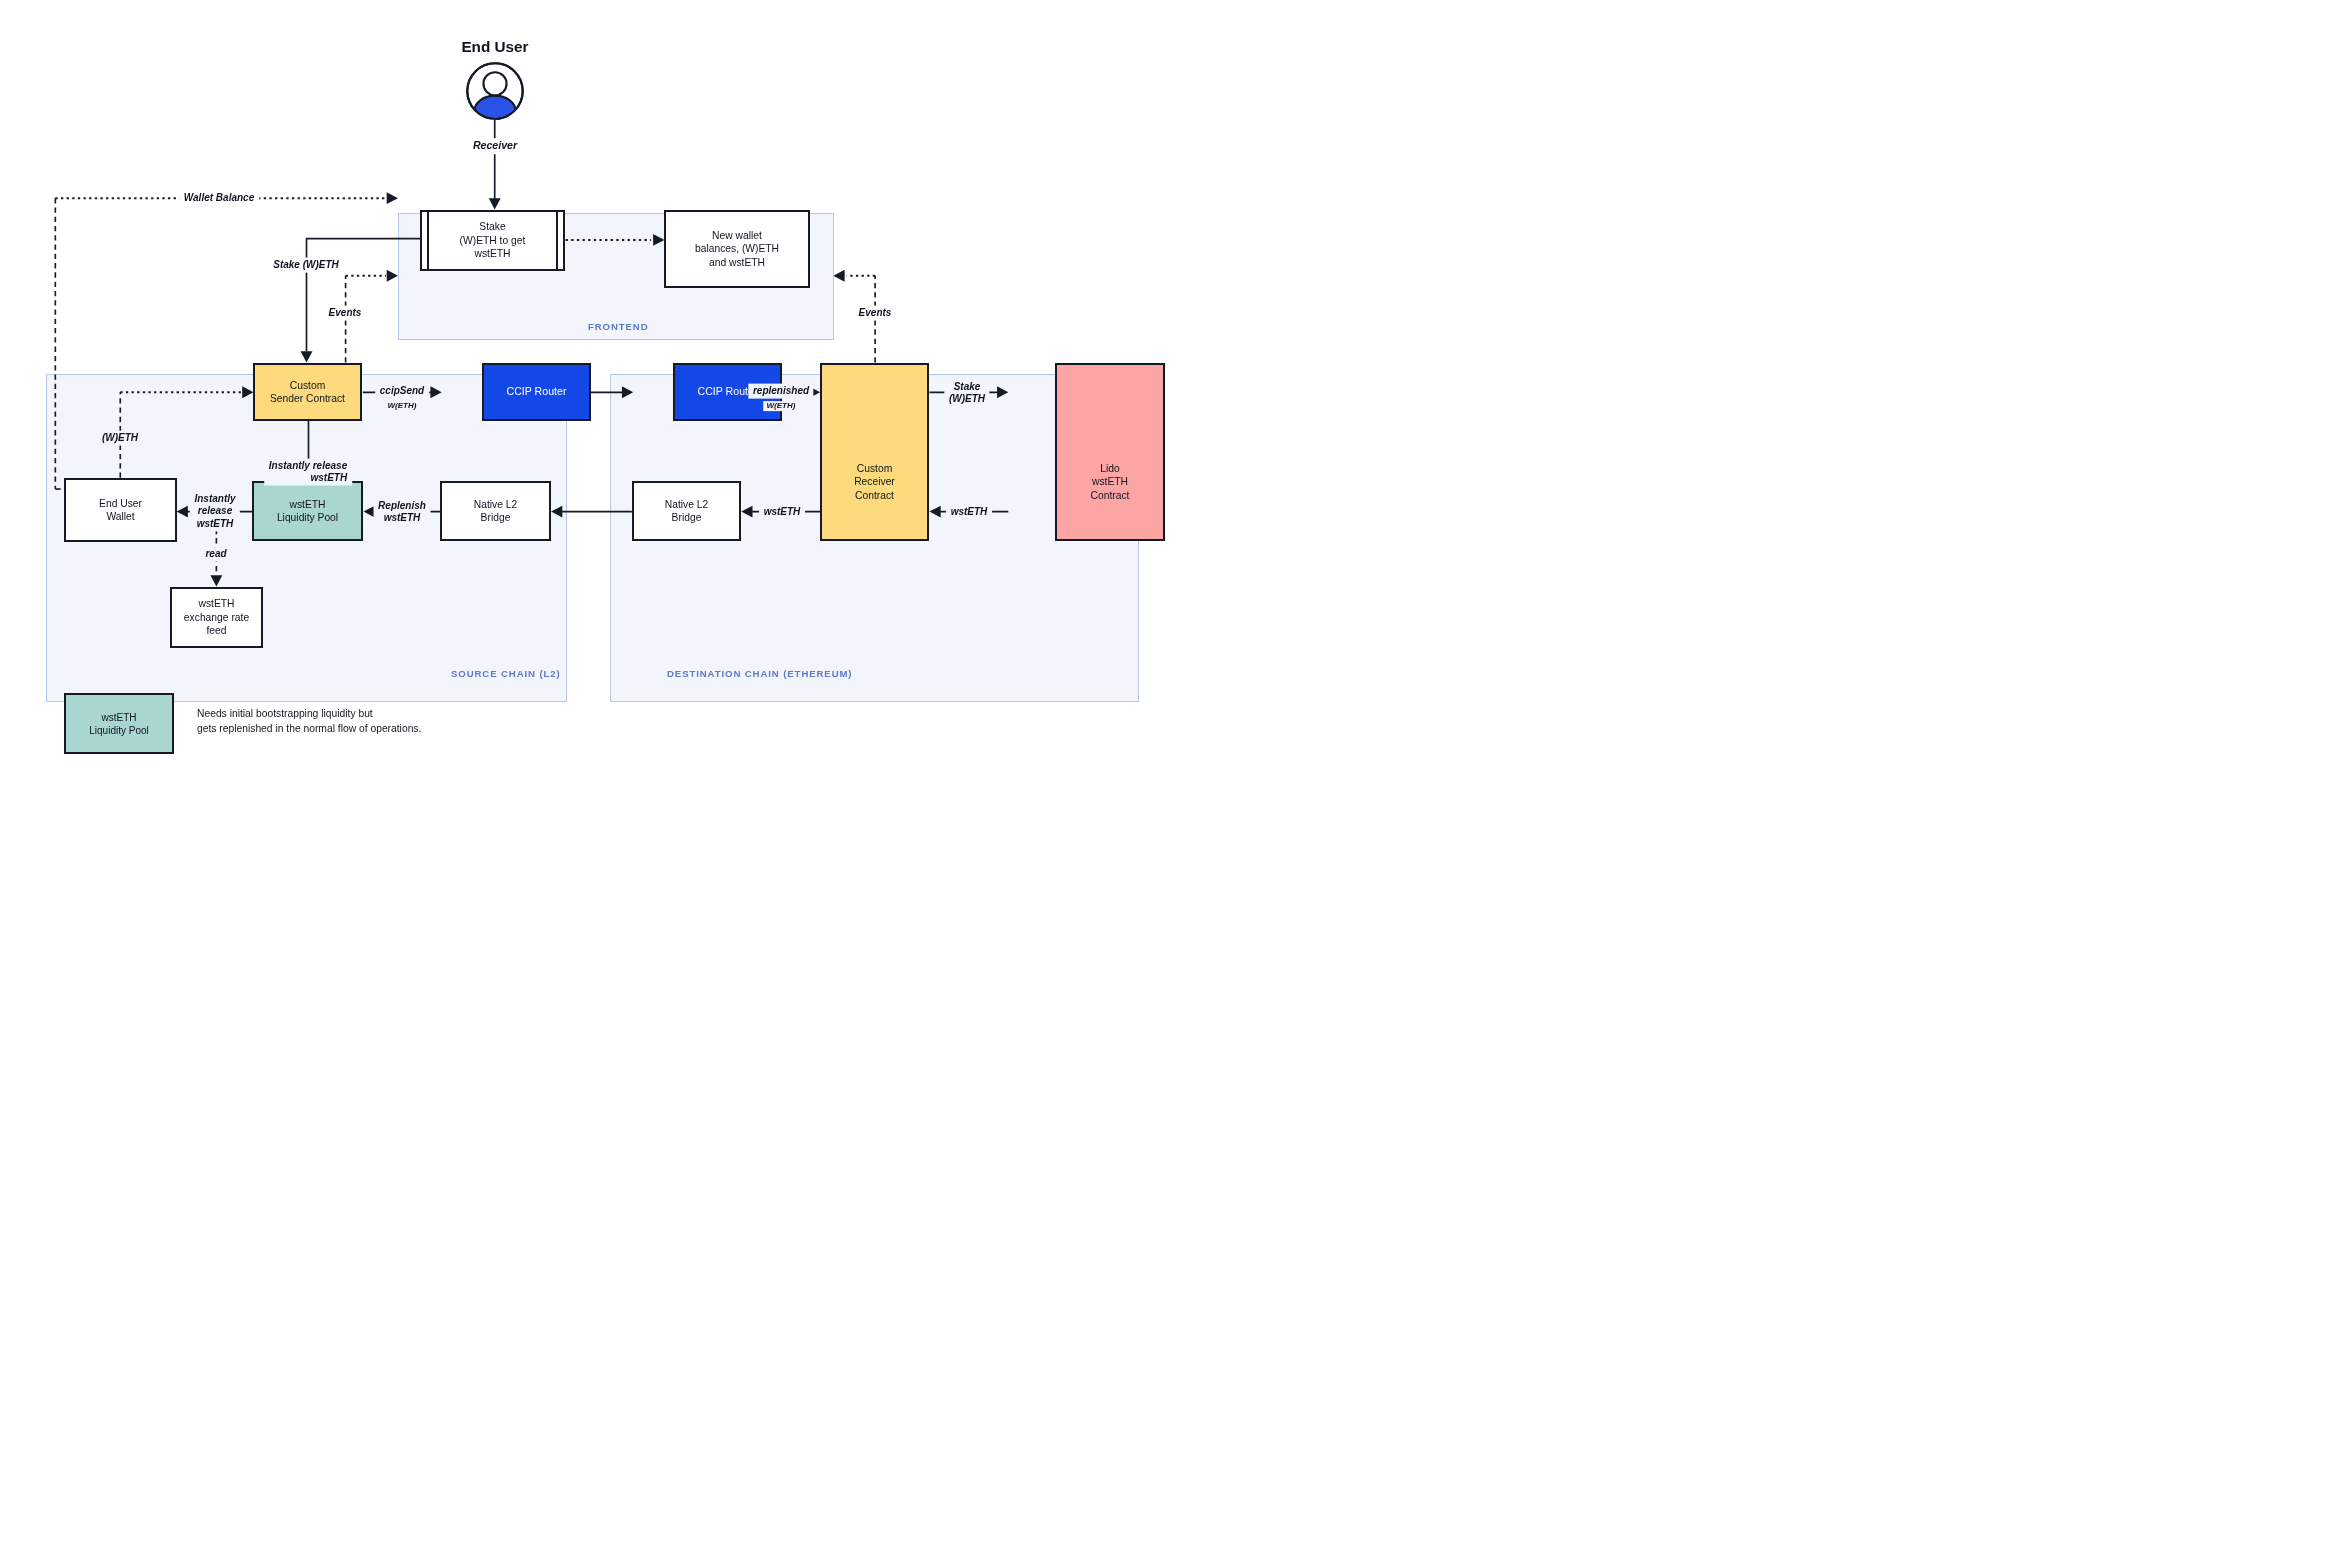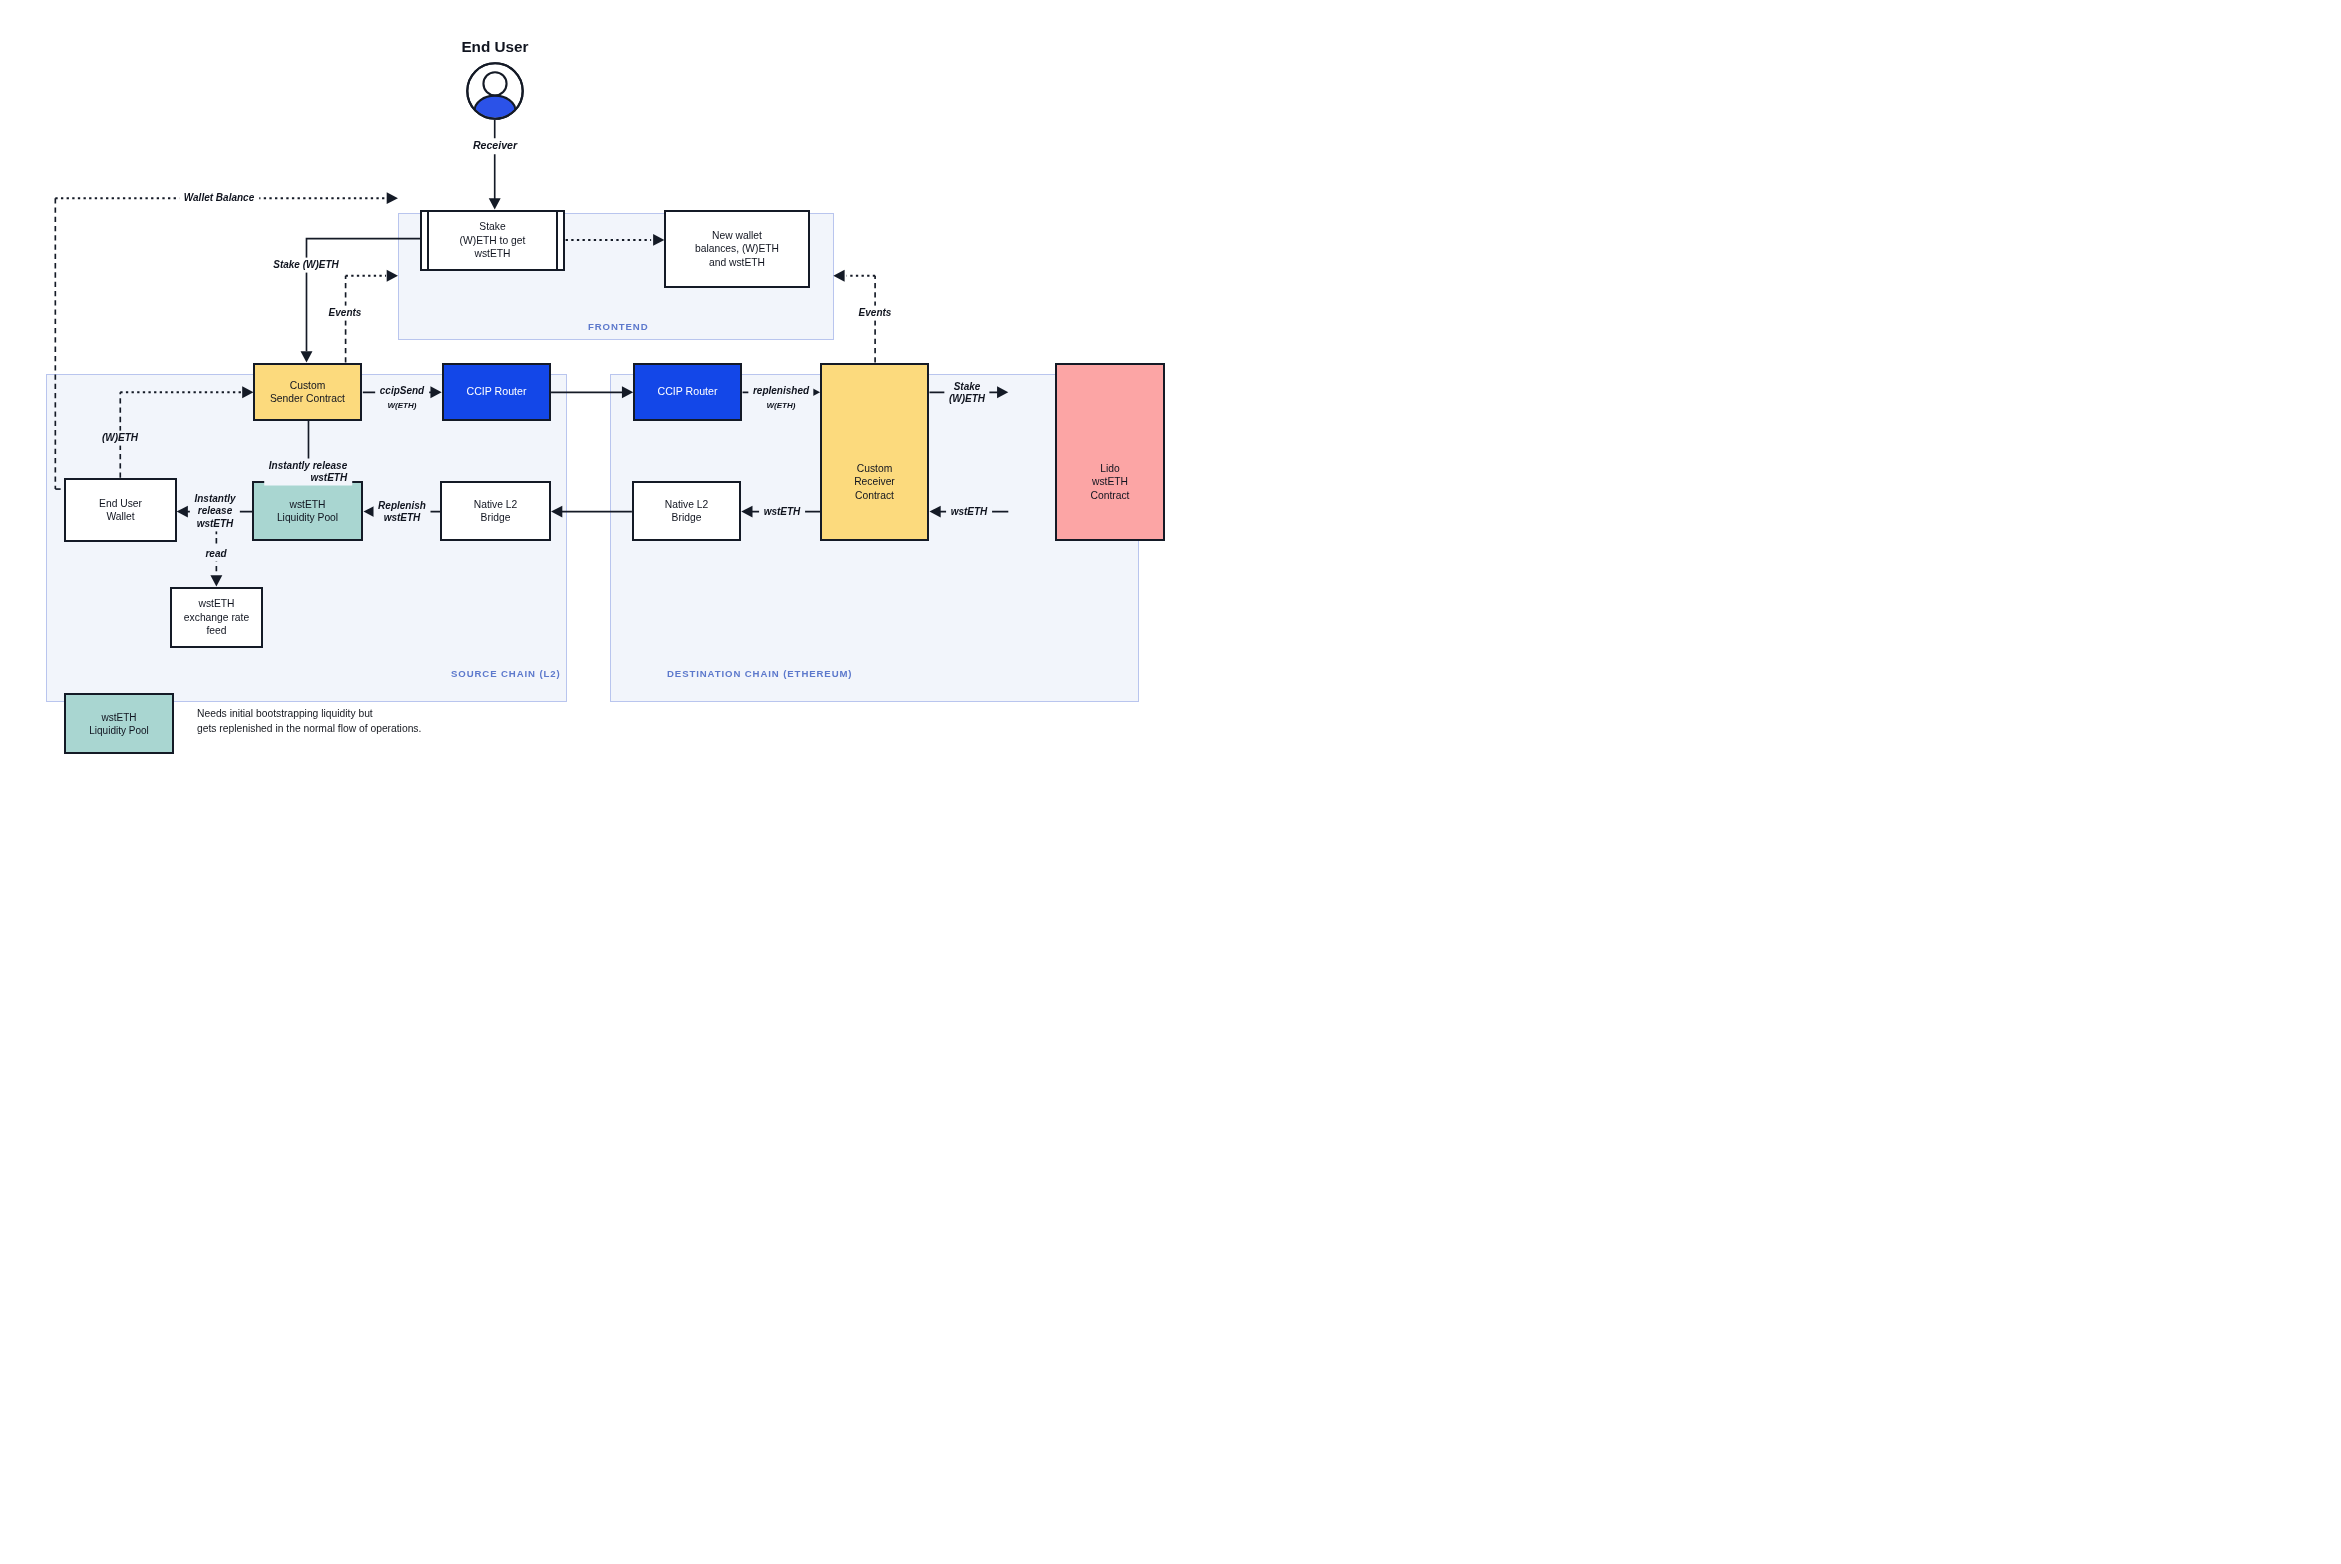--- a/index.html
+++ b/index.html
@@ -10,21 +10,21 @@
   .chain-label{position:absolute;font-size:9.6px;font-weight:bold;letter-spacing:0.9px;color:#5d79cc;white-space:nowrap;}
   
   .box{position:absolute;display:flex;align-items:center;justify-content:center;text-align:center;
        background:#ffffff;border:2px solid #141a26;box-sizing:border-box;
        font-size:10.3px;line-height:1.3;white-space:pre-line;}
   .box.yellow{background:#fcda7d;}
   .box.blue{background:#1347e8;color:#ffffff;font-size:10.6px;}
   .box.teal{background:#a9d6d1;}
   .box.lav{background:#fca5a5;margin-left:46px;}
   .box.tall{padding-top:60px;}
-  .box.router{padding-bottom:0;}
+  .box.router{padding-bottom:0;margin-left:40px;}
   .subroutine .inner{position:absolute;left:5.3px;right:5.3px;top:0;bottom:0;
        border-left:2px solid #141a26;border-right:2px solid #141a26;pointer-events:none;}
   
   .lbl{position:absolute;transform:translate(-50%,-50%);font-style:italic;font-weight:600;
        font-size:10px;line-height:1.22;text-align:center;white-space:pre-line;padding:1.3px 4.6px;color:#10141f;}
   .lbl.small{font-size:8px;padding:0 3.3px;}
   .lbl.onwhite{background:#ffffff;}
   .lbl.onfill{background:#f2f5fb;}
   .title{position:absolute;transform:translate(-50%,-50%);font-weight:bold;font-size:15.3px;white-space:nowrap;}
   .caption{position:absolute;font-size:10.3px;line-height:14.6px;white-space:pre-line;color:#15181f;}

